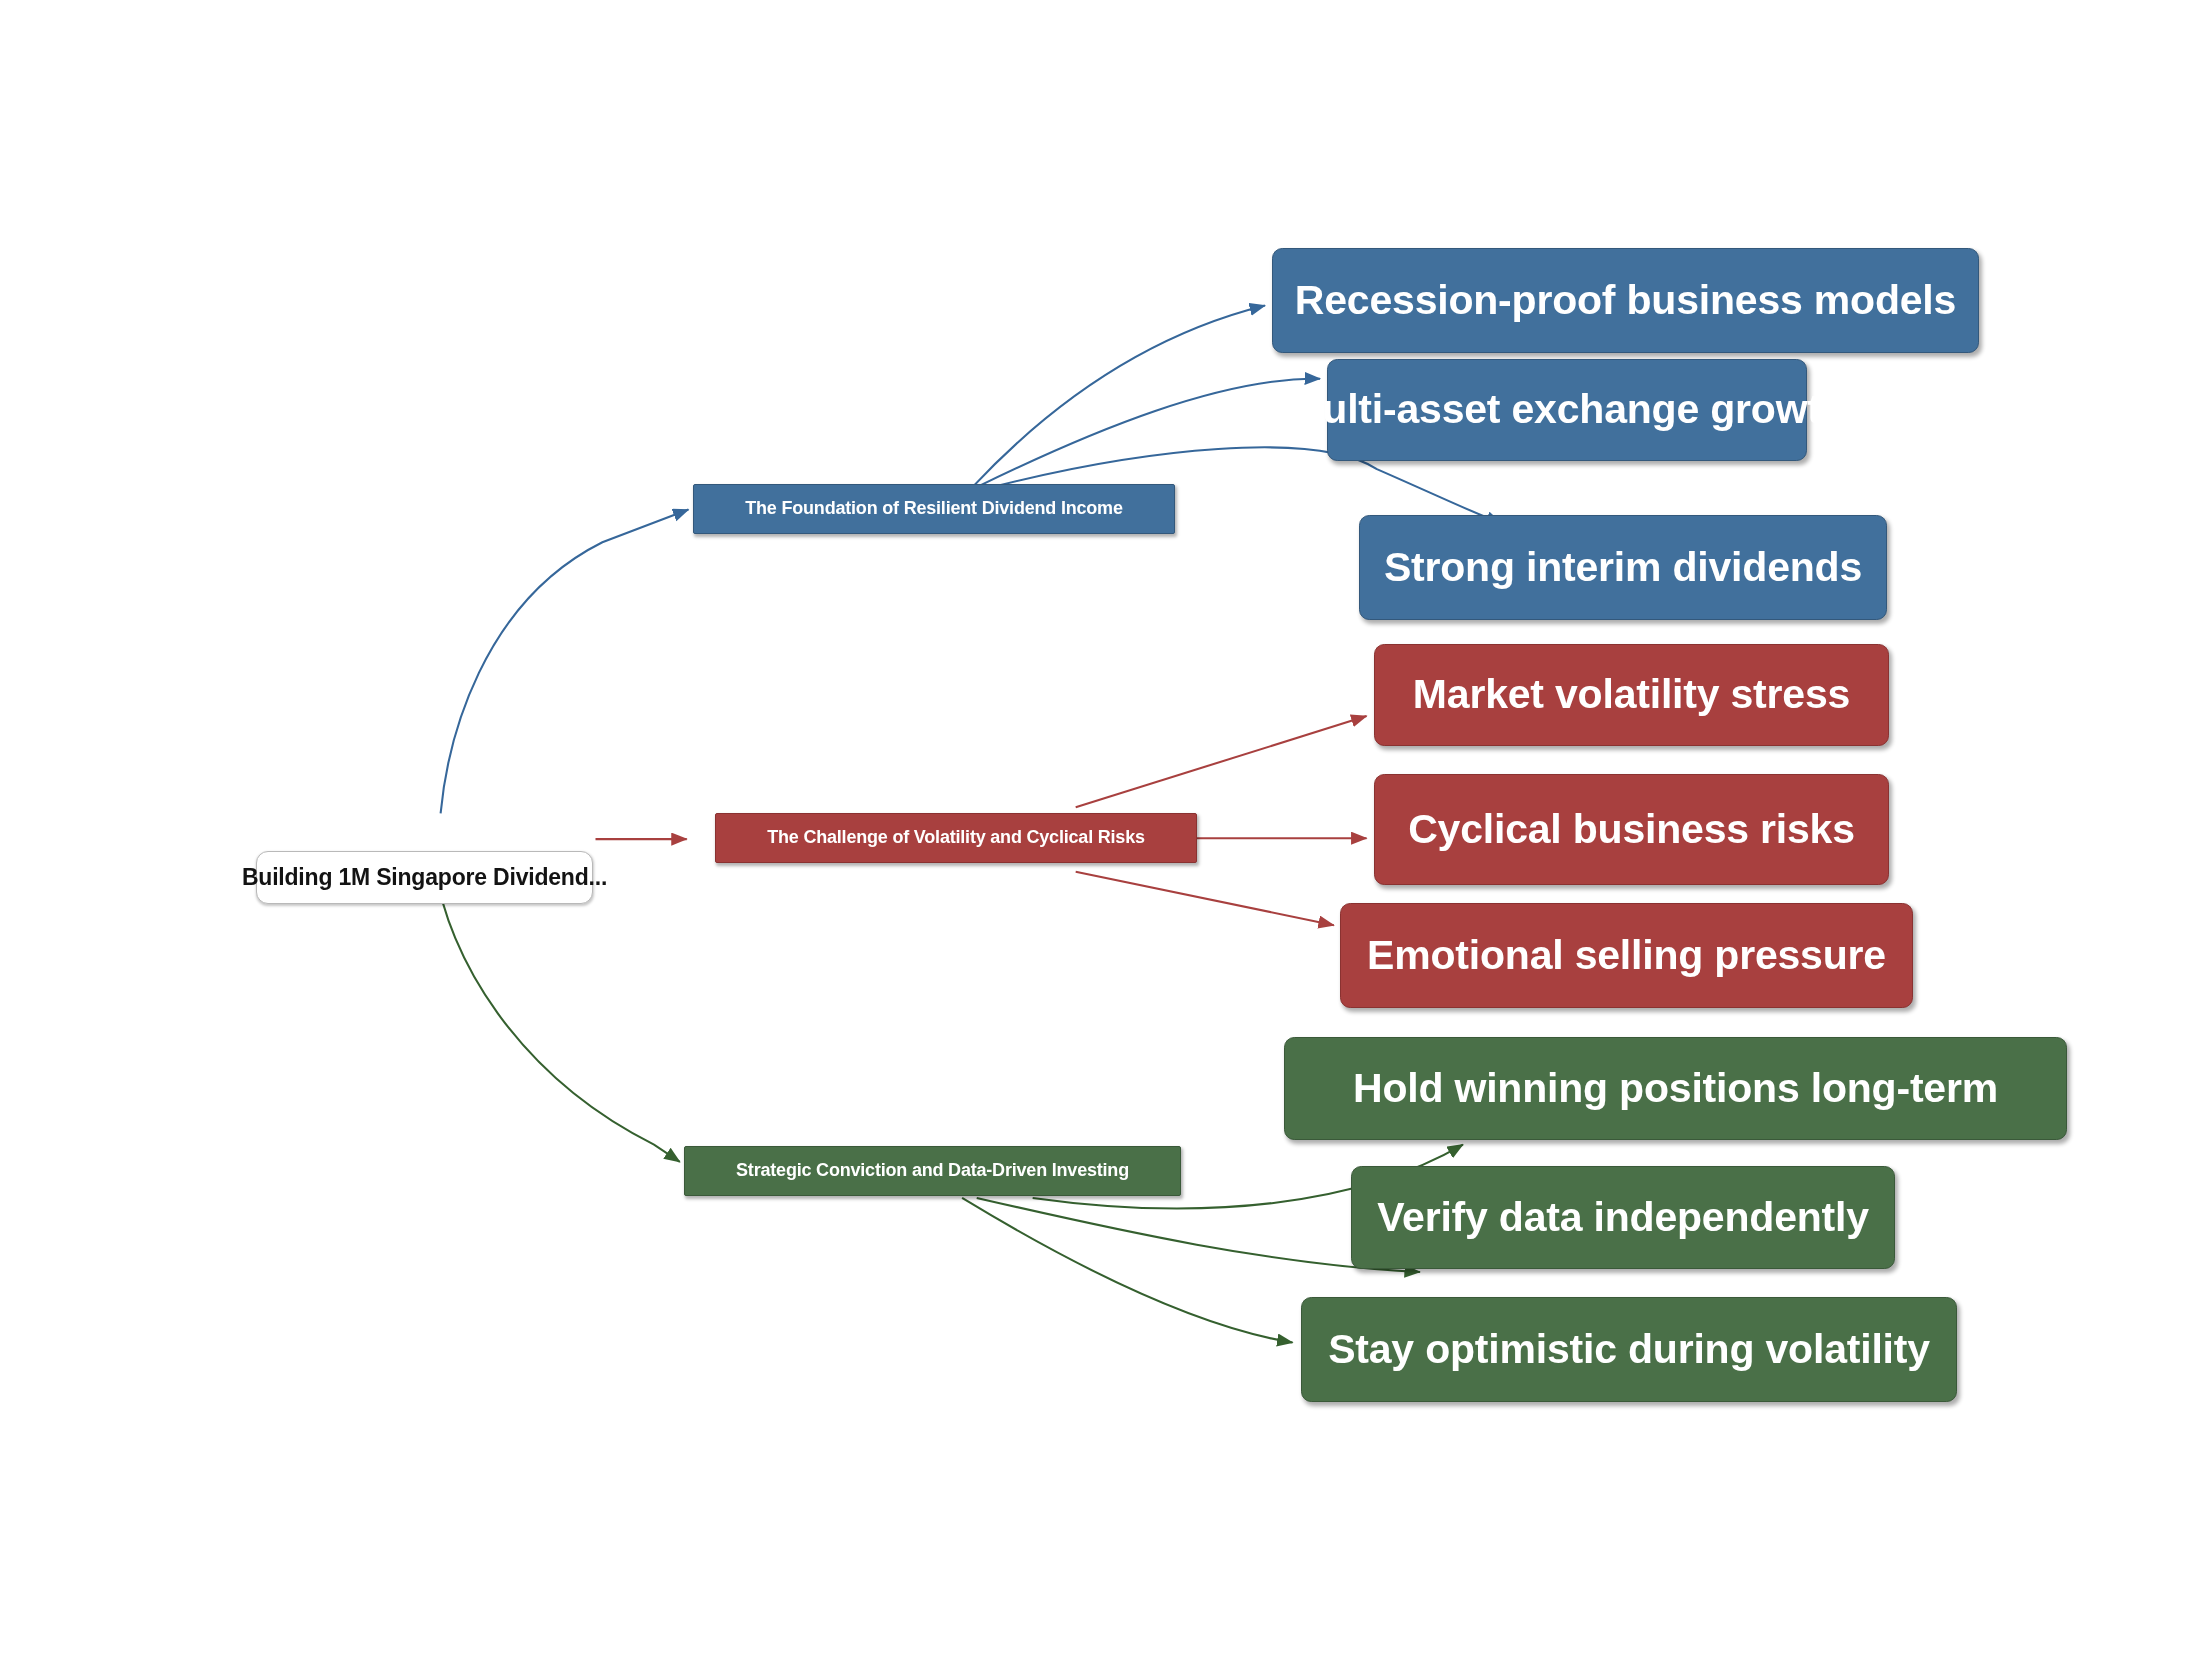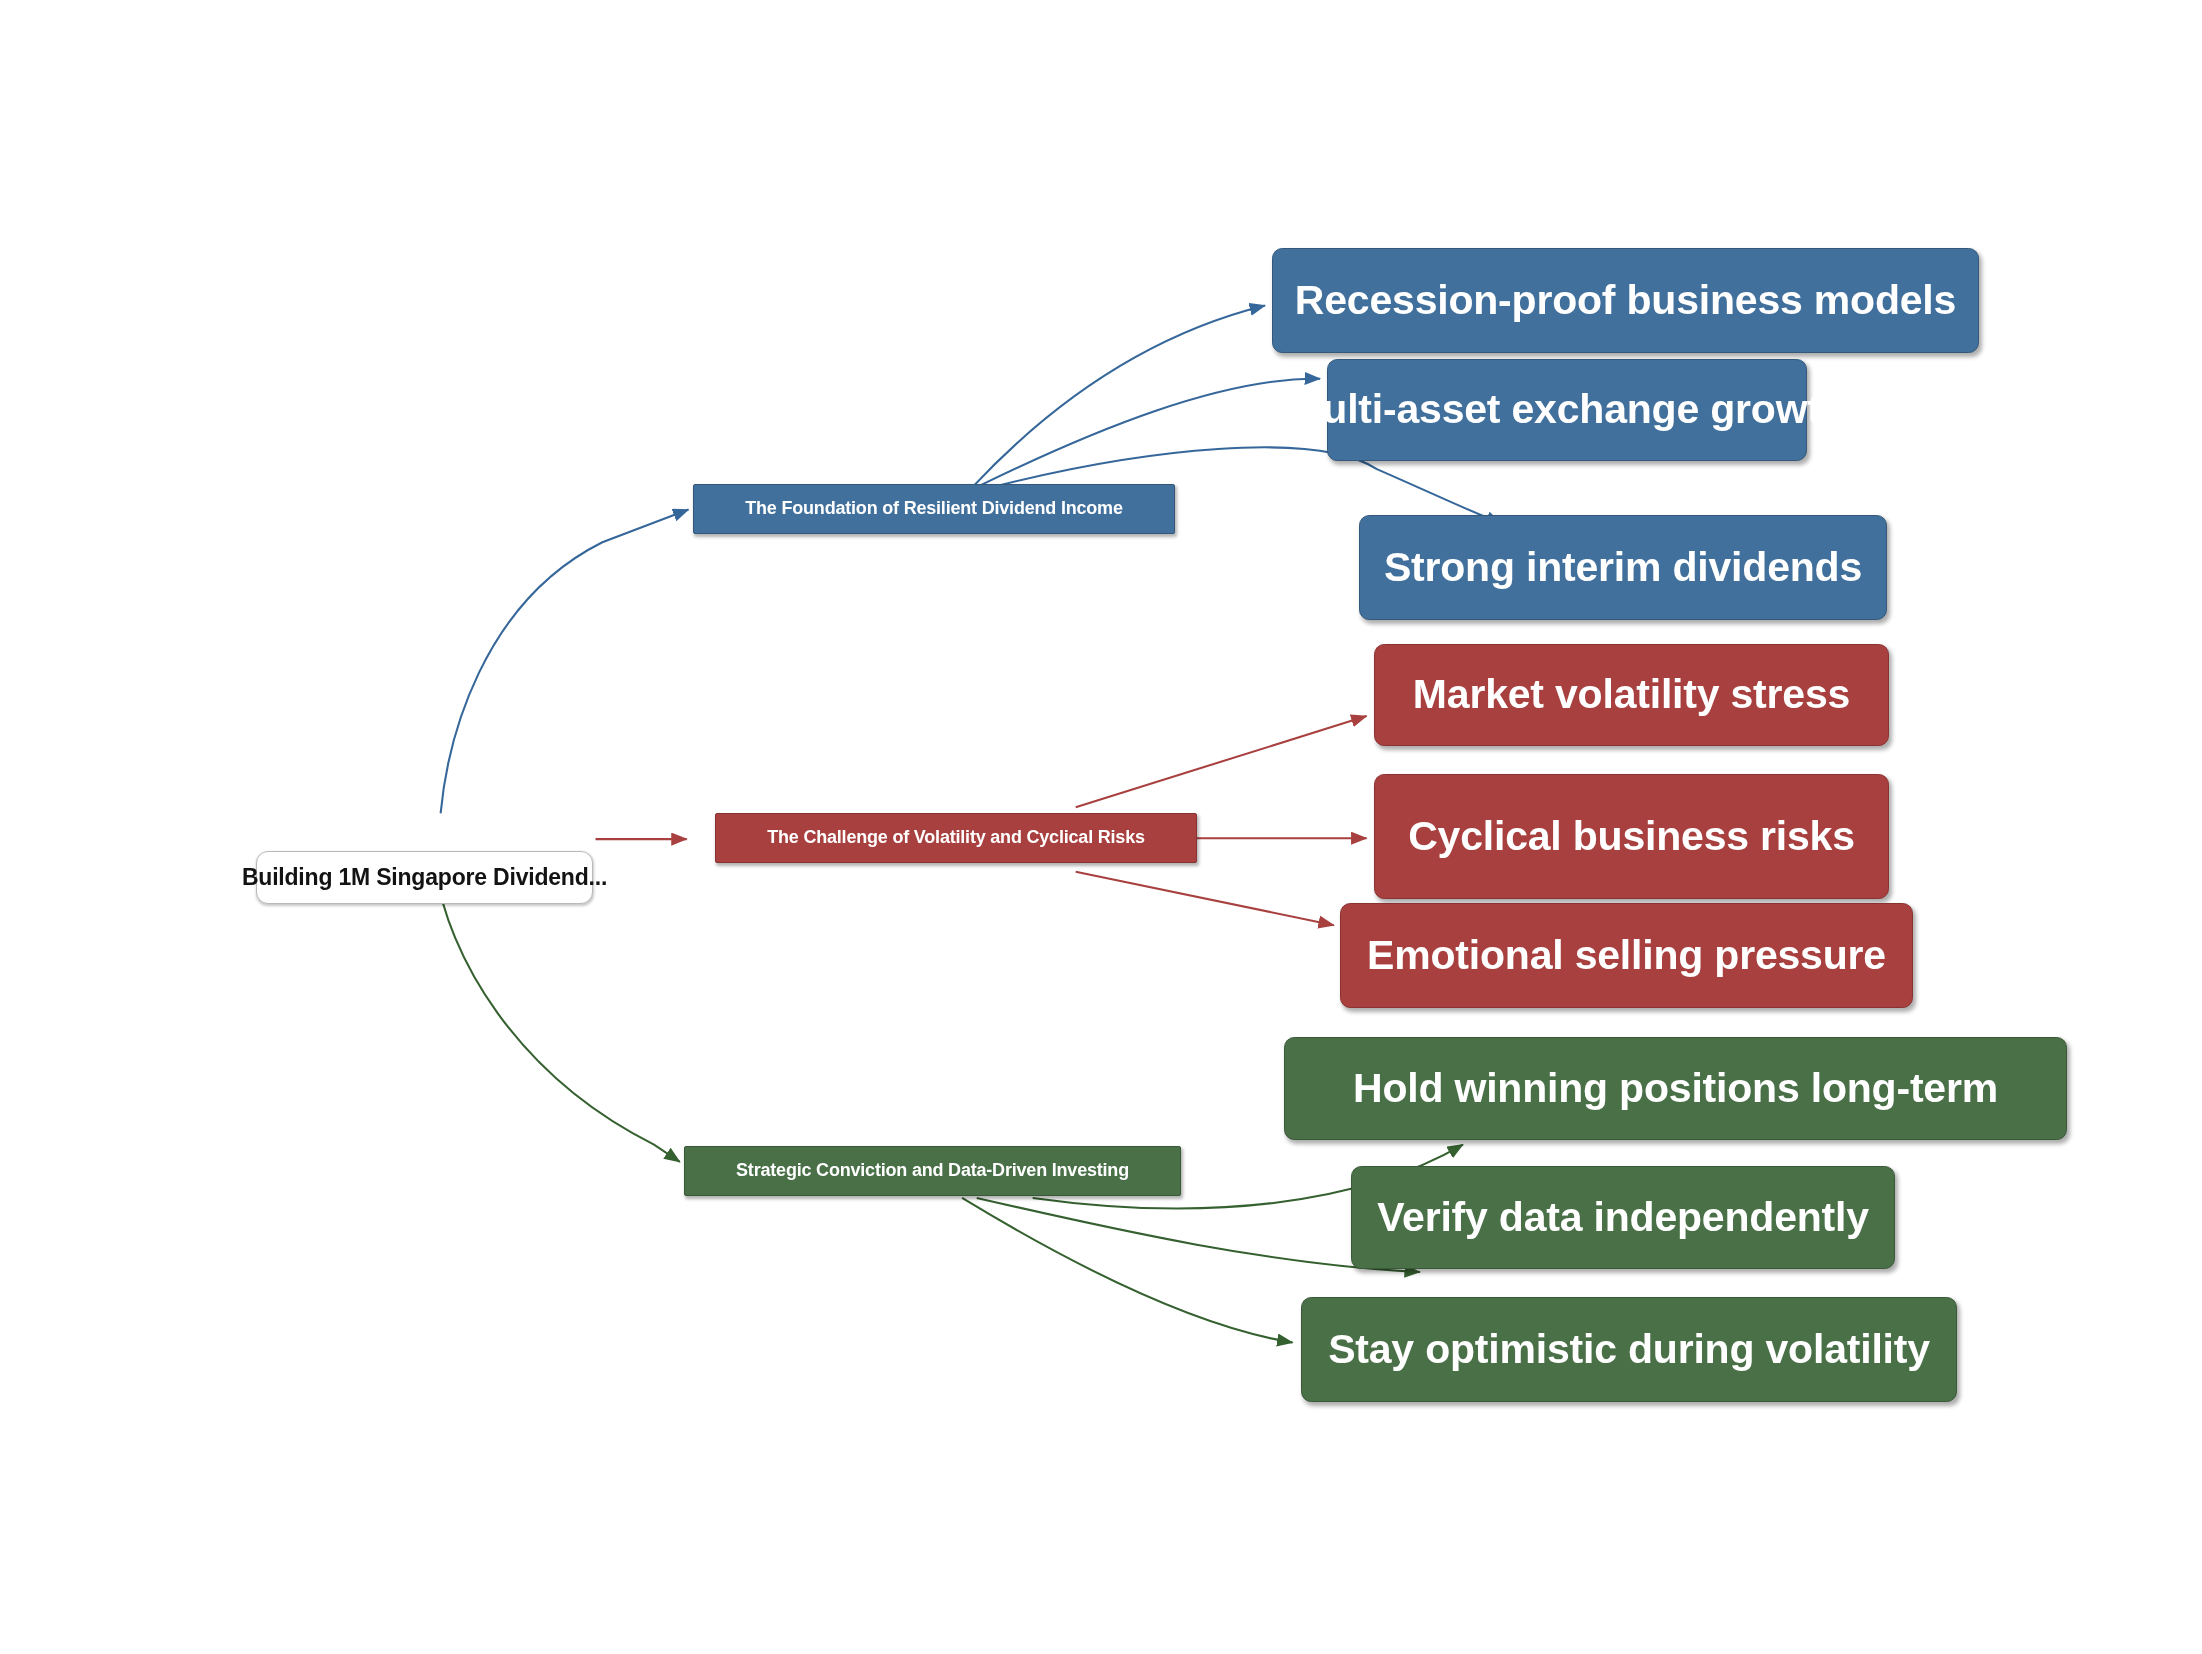--- a/index.html
+++ b/index.html
@@ -116,21 +116,21 @@
   <div class="node node-leaf c-blue" style="left:1359px; top:515px; width:528px; height:105px;">
     <span>Strong interim dividends</span>
   </div>
 
   <div class="node node-branch c-red" style="left:691px; top:813px; width:482px; height:50px;margin-left:24px;">
     <span>The Challenge of Volatility and Cyclical Risks</span>
   </div>
   <div class="node node-leaf c-red" style="left:1374px; top:644px; width:515px; height:102px;">
     <span>Market volatility stress</span>
   </div>
-  <div class="node node-leaf c-red" style="left:1374px; top:774px; width:515px; height:125px;">
+  <div class="node node-leaf c-red" style="left:1374px; top:774px; width:515px; height:111px;">
     <span>Cyclical business risks</span>
   </div>
   <div class="node node-leaf c-red" style="left:1340px; top:903px; width:573px; height:105px;">
     <span>Emotional selling pressure</span>
   </div>
 
   <div class="node node-branch c-green" style="left:684px; top:1146px; width:497px; height:50px;">
     <span>Strategic Conviction and Data-Driven Investing</span>
   </div>
   <div class="node node-leaf c-green" style="left:1284px; top:1037px; width:783px; height:103px;">

